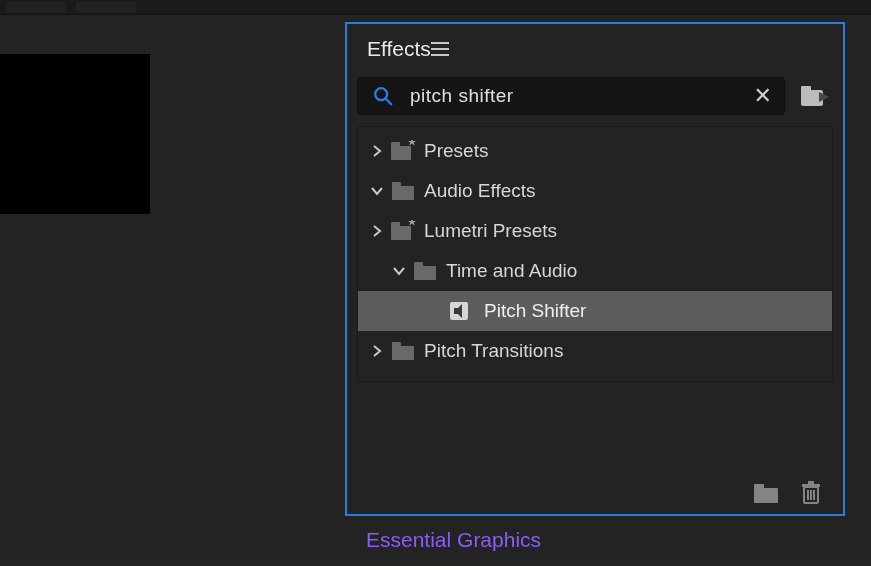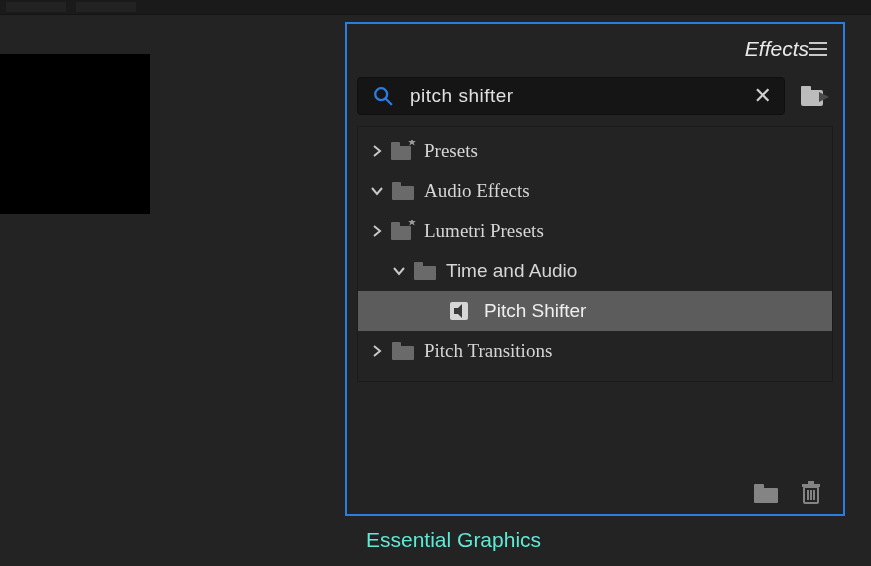--- a/index.html
+++ b/index.html
@@ -49,23 +49,22 @@
     height: 494px;
     border: 2px solid #2a7de1;
     background: #232323;
     box-sizing: border-box;
   }
 
   .panel-header {
     height: 50px;
     display: flex;
     align-items: center;
-    justify-content: flex-end;
+    justify-content: flex-start;
     padding: 0 16px 0 20px;
-    font-style: italic;
   }
   .panel-title {
     font-size: 21px;
     font-weight: 400;
     color: #e8e8e8;
   }
   .hamburger {
     display: flex;
     flex-direction: column;
     gap: 4px;
@@ -133,21 +132,21 @@
     height: 40px;
     font-size: 19px;
     color: #d6d6d6;
     padding-left: 8px;
     cursor: pointer;
   }
   .tree-row.selected {
     background: #5c5c5c;
     color: #eee;
   }
-  .indent-1 { padding-left: 8px; font-family: Liberation Serif, serif; }
+  .indent-1 { padding-left: 8px; }
   .indent-2 { padding-left: 30px; }
   .indent-3 { padding-left: 86px; }
 
   .disclosure {
     width: 22px;
     display: flex;
     align-items: center;
     justify-content: center;
   }
   .disclosure svg { display:block; }
@@ -175,21 +174,21 @@
     padding-right: 22px;
   }
   .footer-btn { cursor: pointer; opacity: 0.9; }
   .footer-btn svg { display:block; }
 
   .essential-graphics {
     position: absolute;
     left: 366px;
     top: 528px;
     font-size: 21px;
-    color: #5eead4;
+    color: #8b5cf6;
   }
 </style>
 </head>
 <body>
 
 <div class="workspace">
 
   <div class="top-strip">
     <div class="seg" style="left:6px"></div>
     <div class="seg" style="left:76px"></div>

